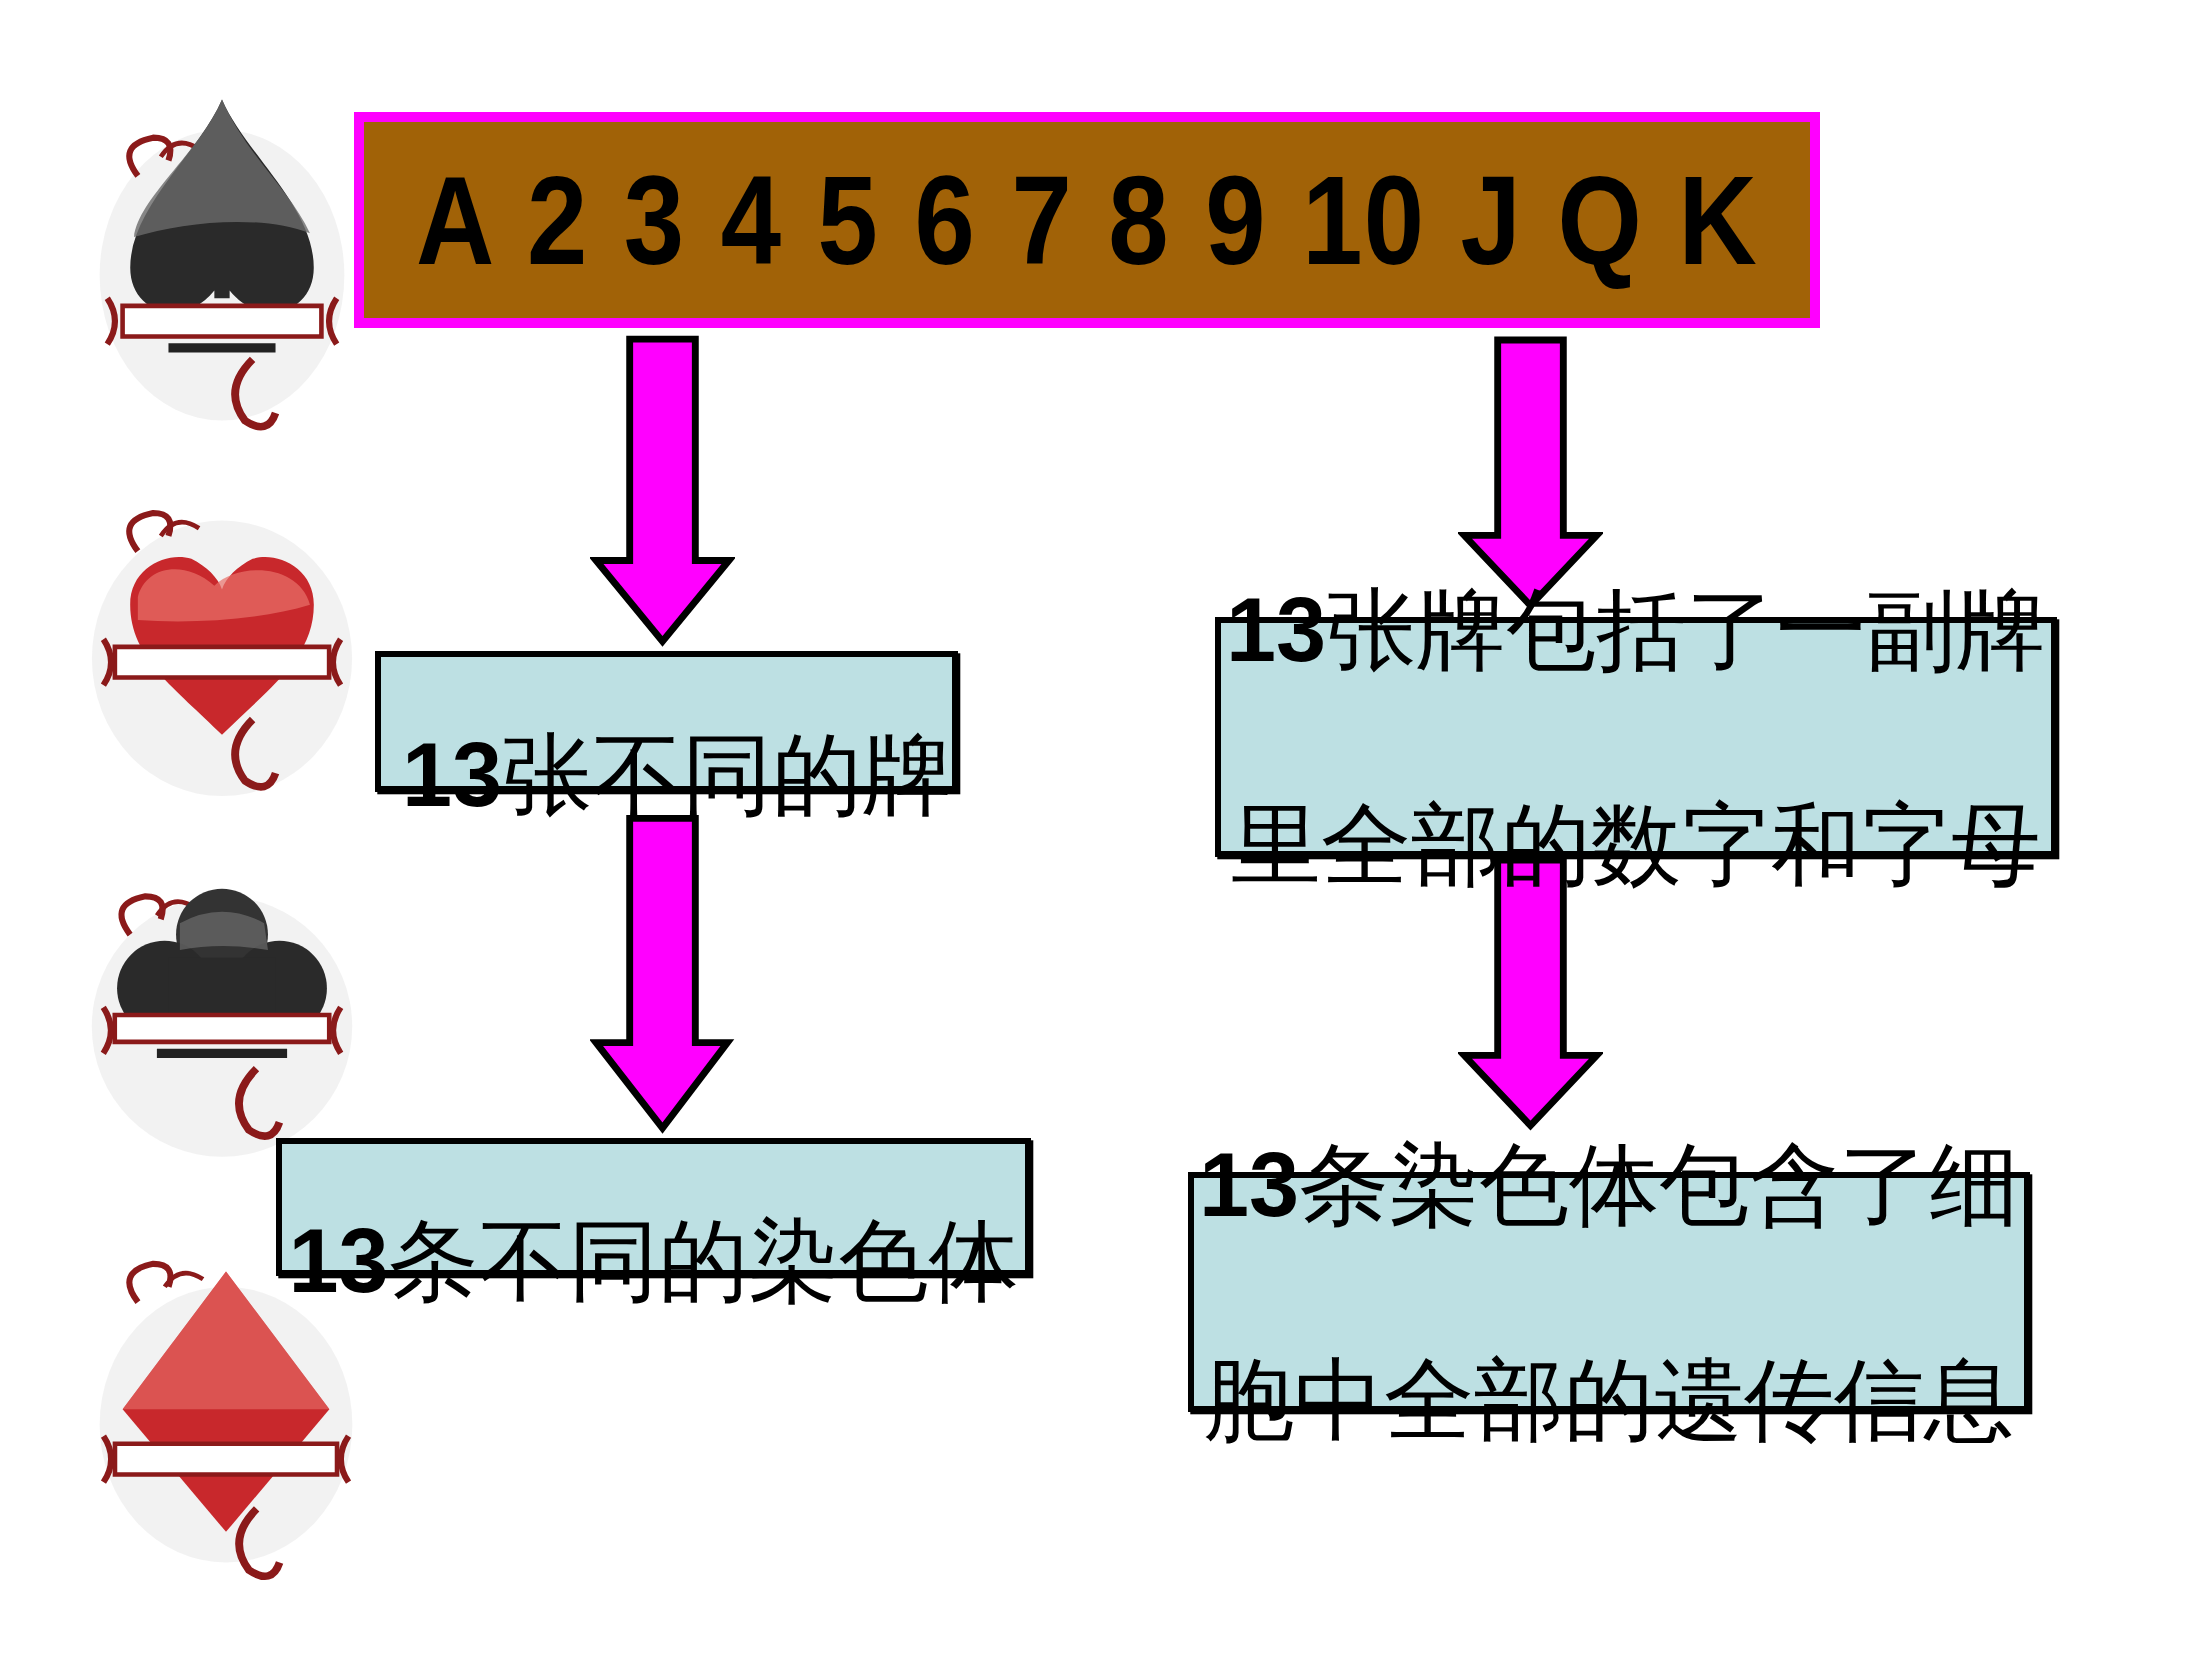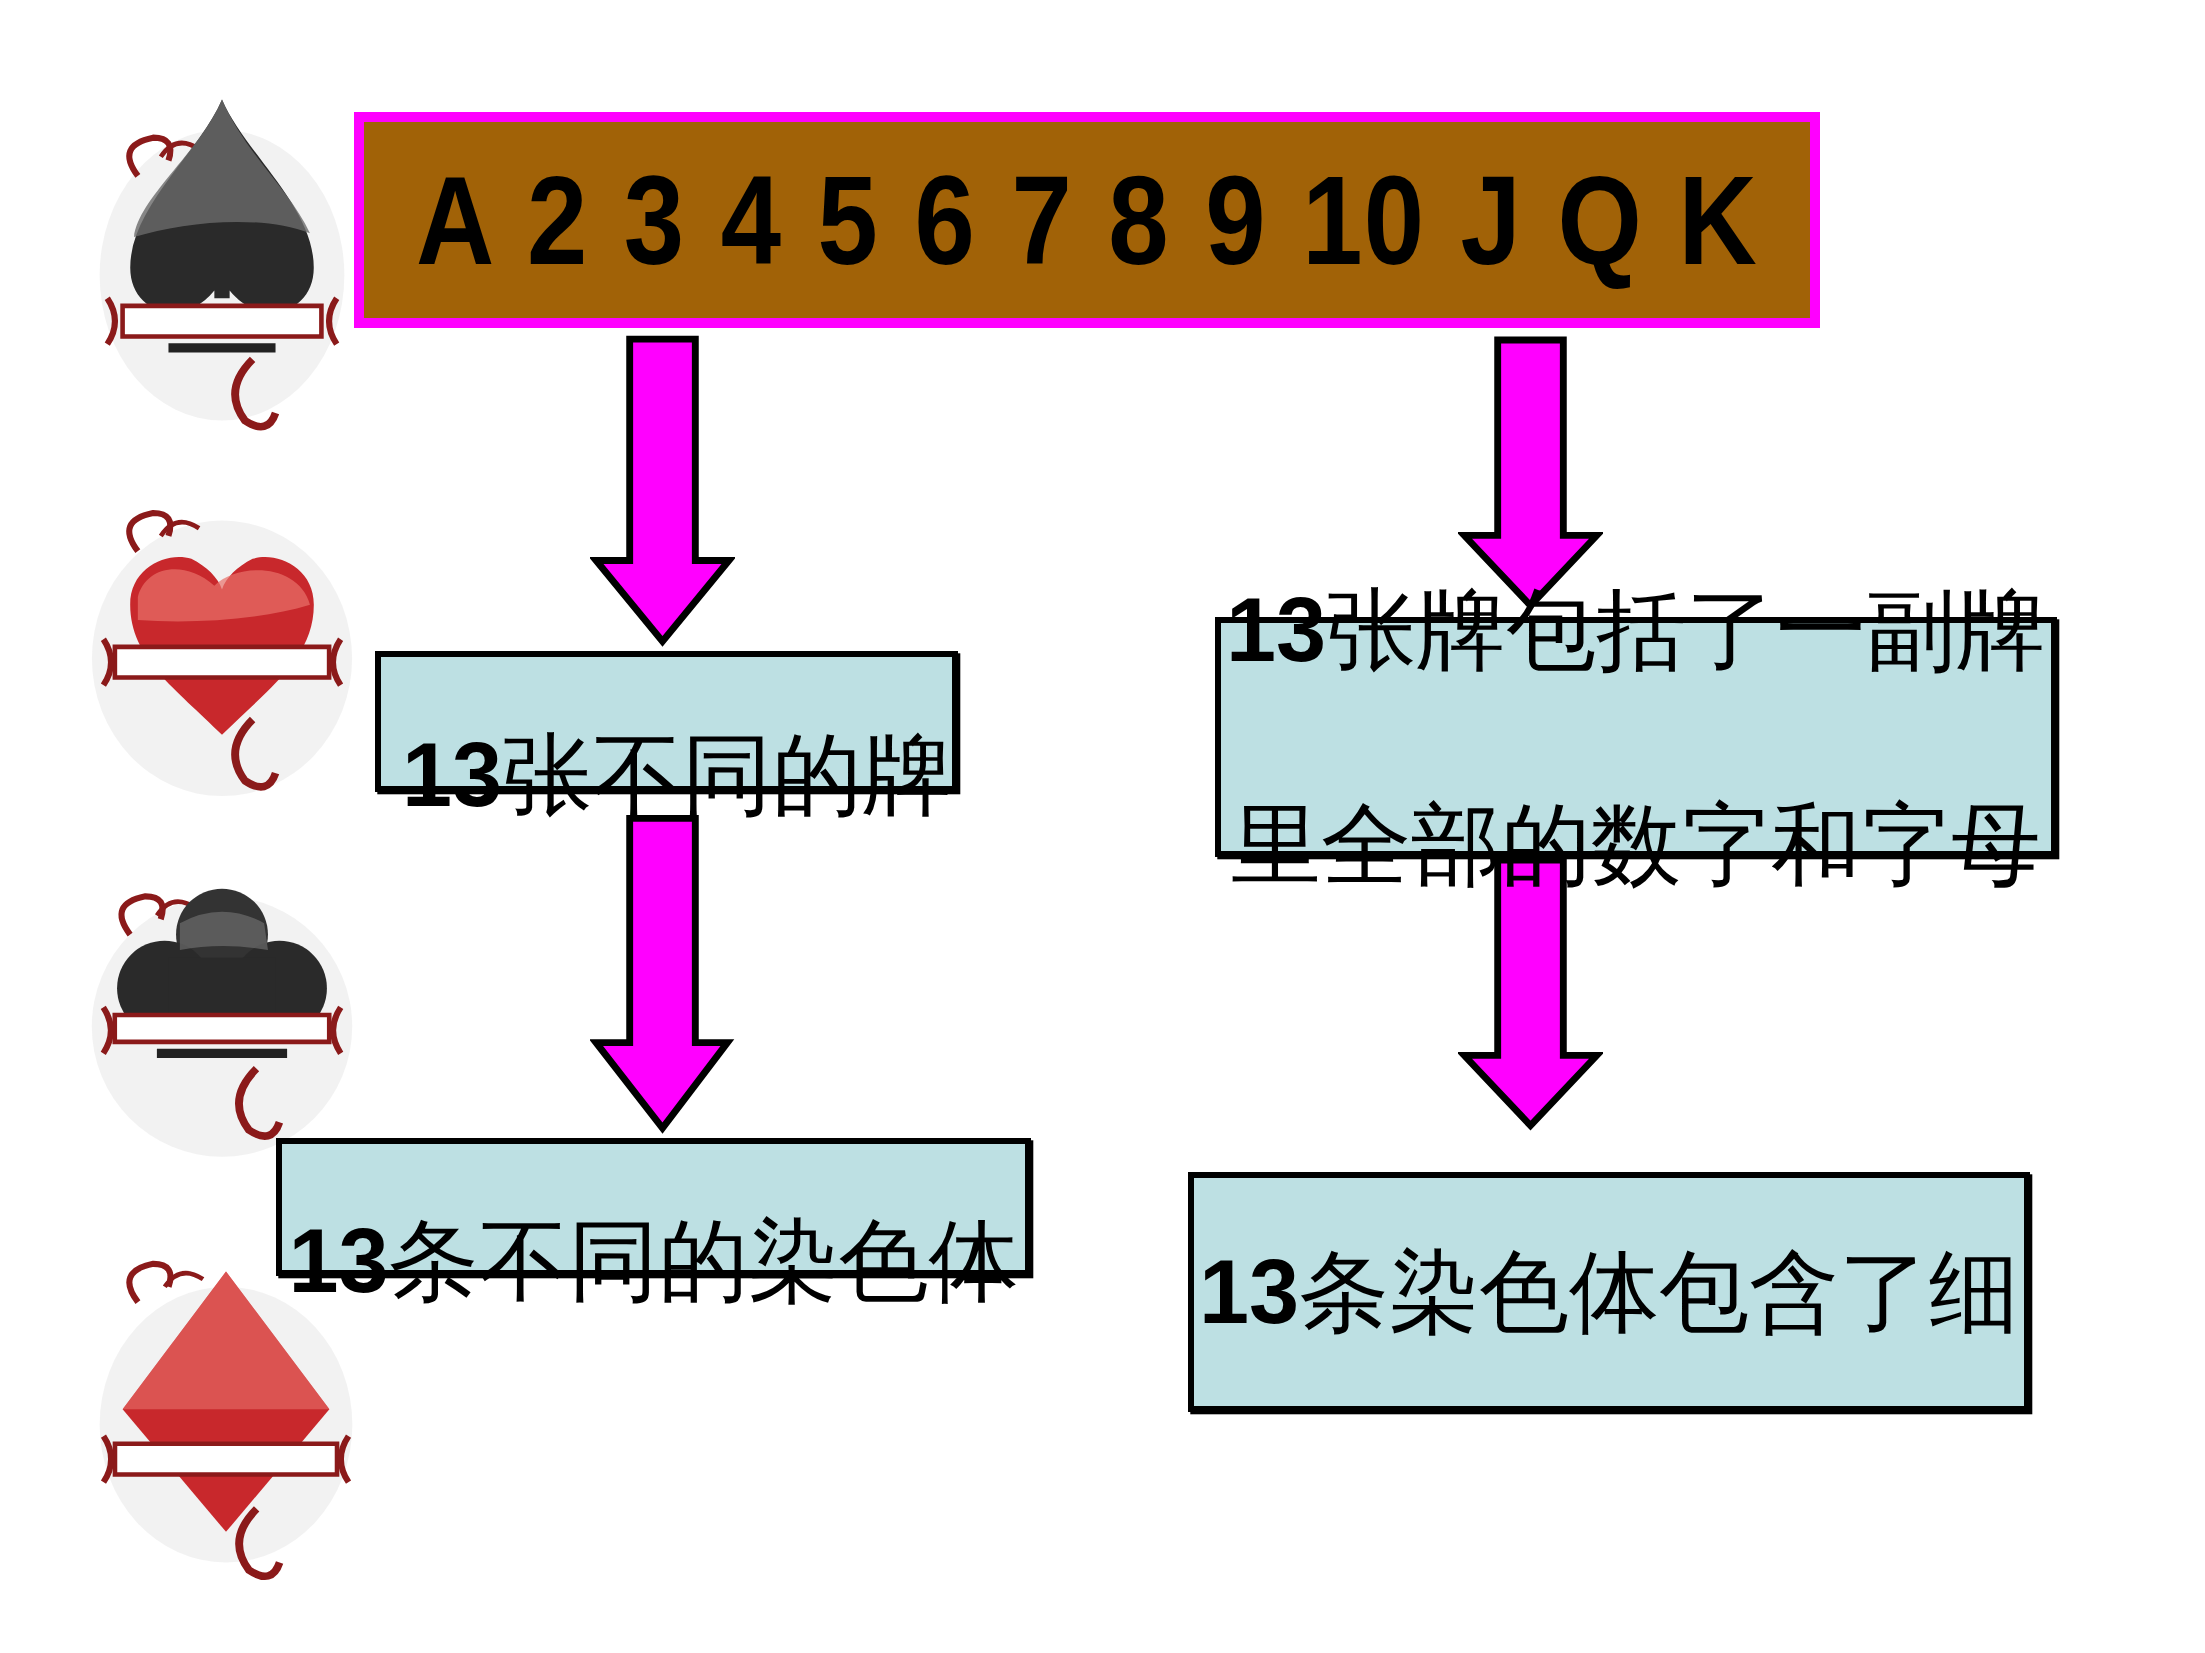--- a/index.html
+++ b/index.html
@@ -115,15 +115,16 @@
 <div class="node" style="left:1196px; top:617px; width:842px; height:240px;margin-left:19px;">
   <div>
     <div><span class="num">13</span><span class="txt">张牌包括了一副牌</span></div>
     <div><span class="txt">里全部的数字和字母</span></div>
   </div>
 </div>
 
 <div class="node" style="left:1188px; top:1172px; width:842px; height:240px;">
   <div>
     <div><span class="num">13</span><span class="txt">条染色体包含了细</span></div>
+    <div><span class="txt">胞中全部的遗传信息</span></div>
   </div>
 </div>
 
 
 </body></html>

